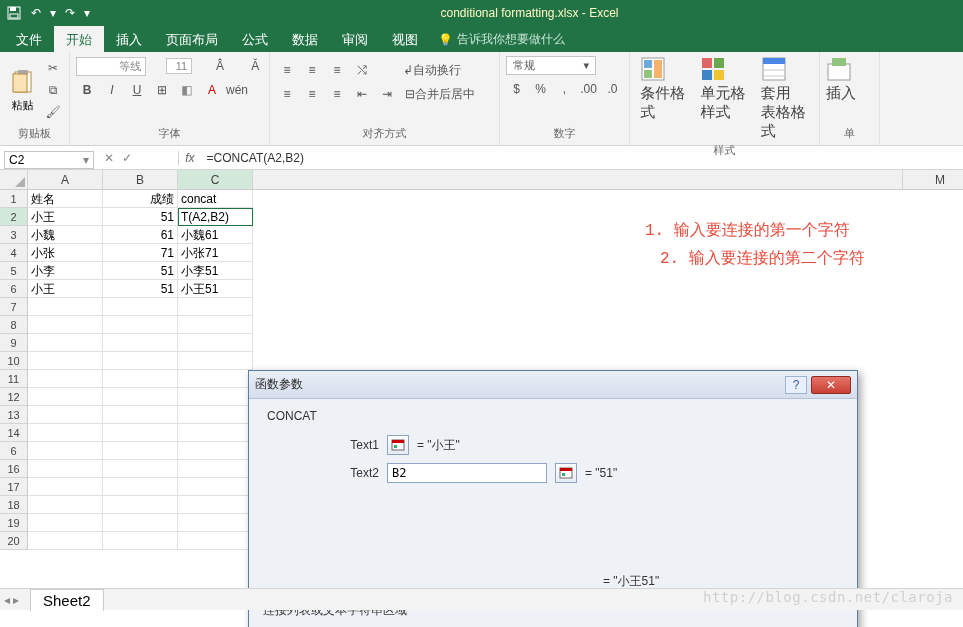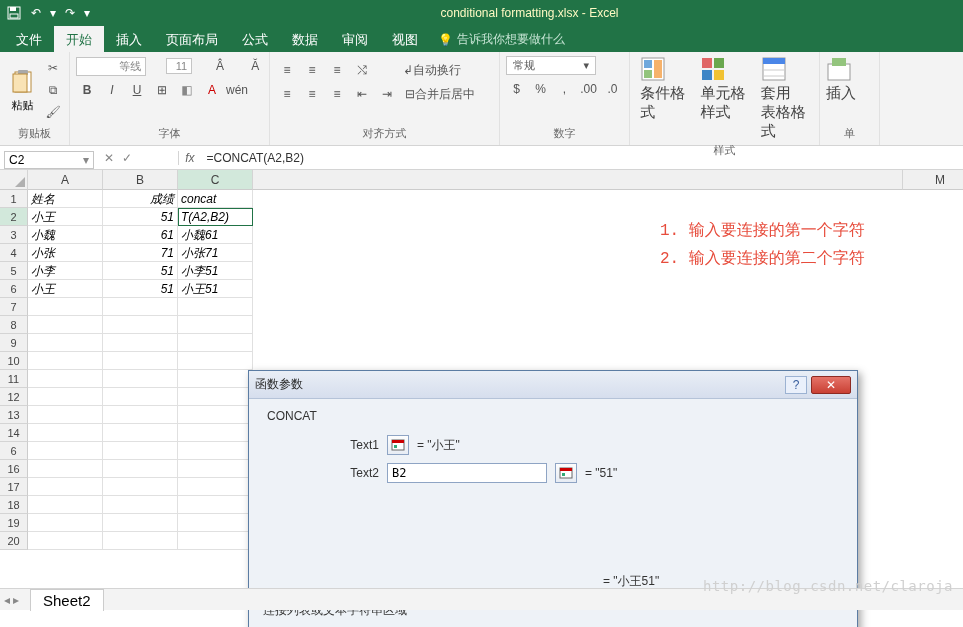--- a/index.html
+++ b/index.html
@@ -44,21 +44,21 @@
     .grid-area { position: relative; height: 440px; background: #fff; }
     .colheads { display: flex; position: absolute; top: 0; left: 0; }
     .selall { width: 28px; height: 20px; border-right: 1px solid #d4d4d4; border-bottom: 1px solid #ccc; background: #f0f0f0; position: relative; }
     .selall::after { content: ''; position: absolute; right: 2px; bottom: 2px; border: 5px solid transparent; border-right-color: #b0b0b0; border-bottom-color: #b0b0b0; }
     .colhead { width: 75px; height: 20px; border-right: 1px solid #d4d4d4; border-bottom: 1px solid #ccc; background: #f0f0f0; text-align: center; line-height: 20px; color: #444; }
     .colhead.wide { width: 650px; }
     .rowheads { position: absolute; top: 20px; left: 0; }
     .rowhead { width: 28px; height: 18px; border-right: 1px solid #ccc; border-bottom: 1px solid #d4d4d4; background: #f0f0f0; text-align: center; line-height: 18px; color: #444; font-size: 11px; }
     .cells { position: absolute; top: 20px; left: 28px; }
     .row { display: flex; }
-    .cell { width: 75px; height: 18px; border-right: 1px solid #e0e0e0; border-bottom: 1px solid #e0e0e0; padding: 0 3px; line-height: 18px; font-size: 12px; overflow: hidden; white-space: nowrap; font-style: italic; }
+    .cell { width: 75px; height: 18px; border-right: 1px solid #e0e0e0; border-bottom: 1px solid #e0e0e0; padding: 0 3px; line-height: 18px; font-size: 12px; overflow: hidden; white-space: nowrap; }
     .cell.num { text-align: right; }
     .cell.selected { outline: 1.5px solid #217346; outline-offset: -1px; background: #fff; }
     .colhead.sel, .rowhead.sel { background: #d2e8db; }
 
     .dialog { position: absolute; left: 248px; top: 200px; width: 610px; height: 396px; background: #eef2f7; border: 1px solid #5b7ca3; box-shadow: 3px 3px 8px rgba(0,0,0,.35); }
     .dlg-title { background: linear-gradient(#e9eef6, #d6deed); height: 28px; display: flex; align-items: center; padding: 0 6px; border-bottom: 1px solid #b5c3d8; }
     .dlg-title-text { flex: 1; font-size: 12px; color: #2b2b2b; }
     .dlg-help { width: 22px; height: 18px; background: #eaf0fb; border: 1px solid #9cb2d2; text-align: center; line-height: 16px; color: #3a5f9e; margin-right: 4px; cursor: pointer; }
     .dlg-close { width: 40px; height: 18px; background: linear-gradient(#e57368,#c94034); border: 1px solid #8e2a22; color: #fff; text-align: center; line-height: 16px; cursor: pointer; border-radius: 2px; }
     .dlg-body { padding: 10px 14px; color: #333; }
@@ -69,21 +69,21 @@
     .arg-ref { width: 22px; height: 20px; border: 1px solid #8ea4c4; background: linear-gradient(#fdfdfd,#e7ecf4); display: flex; align-items: center; justify-content: center; cursor: pointer; }
     .arg-result { font-size: 12px; color: #333; }
     .mid-result { margin-left: 340px; margin-top: 90px; font-size: 12px; }
     .func-desc { font-size: 12px; margin-top: 12px; }
 
     .annotation { position: absolute; font-size: 16px; color: #e74c3c; font-family: Consolas, "Courier New", monospace; font-weight: 500; pointer-events: none; }
 
     .sheet-tabs { position: absolute; bottom: 0; left: 0; right: 0; height: 22px; background: #f3f3f3; border-top: 1px solid #d4d4d4; display: flex; align-items: center; padding-left: 30px; }
     .sheet-nav { display: flex; gap: 3px; position: absolute; left: 4px; color: #888; }
     .sheet-tab { padding: 2px 12px; border: 1px solid #ccc; border-bottom: none; background: #fff; font-size: 15px; }
-    .watermark { position: absolute; right: 10px; bottom: 16px; color: #d0d0d0; font-size: 14px; font-family: Consolas, monospace; letter-spacing: .5px; }
+    .watermark { position: absolute; right: 10px; bottom: 5px; color: #d0d0d0; font-size: 14px; font-family: Consolas, monospace; letter-spacing: .5px; }
   </style>
 </head>
 <body>
 
 <div class="titlebar">
   <div class="qat">
     <span class="qat-icon">
       <svg width="14" height="14" viewBox="0 0 14 14">
           <rect x="1" y="1" width="12" height="12" fill="none" stroke="#fff" stroke-width="1"></rect>
           <rect x="3" y="1" width="6" height="4" fill="#fff"></rect>
@@ -424,21 +424,21 @@
             </svg>
         </span>
         <span class="arg-result">= "51"</span>
       </div>
       <div class="mid-result">= "小王51"</div>
       <div class="func-desc">连接列表或文本字符串区域</div>
 
     </div>
   </div>
 
-  <div class="annotation" style="left:660px; top:50px">1. 输入要连接的第一个字符</div>
+  <div class="annotation" style="left:645px; top:50px">1. 输入要连接的第一个字符</div>
   <div class="annotation" style="left:660px; top:78px">2. 输入要连接的第二个字符</div>
 
   <div class="sheet-tabs">
     <div class="sheet-nav">
       <span>◂</span>
       <span>▸</span>
     </div>
     <div class="sheet-tab">Sheet2</div>
   </div>
   <div class="watermark">http://blog.csdn.net/claroja</div>

